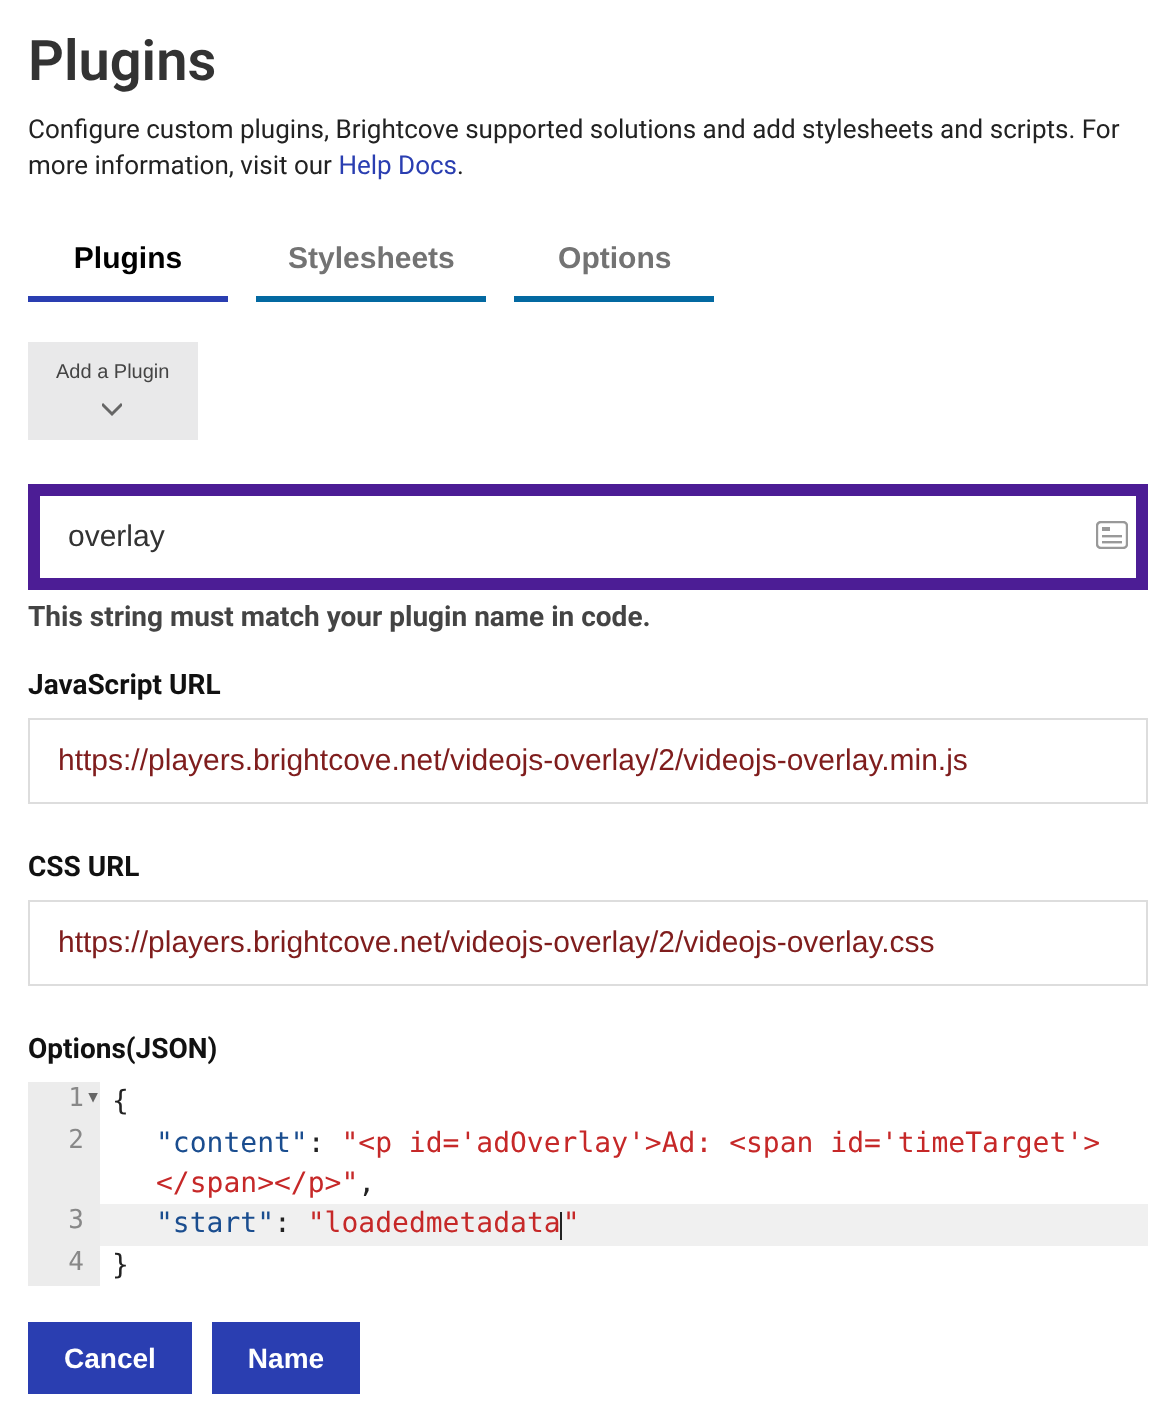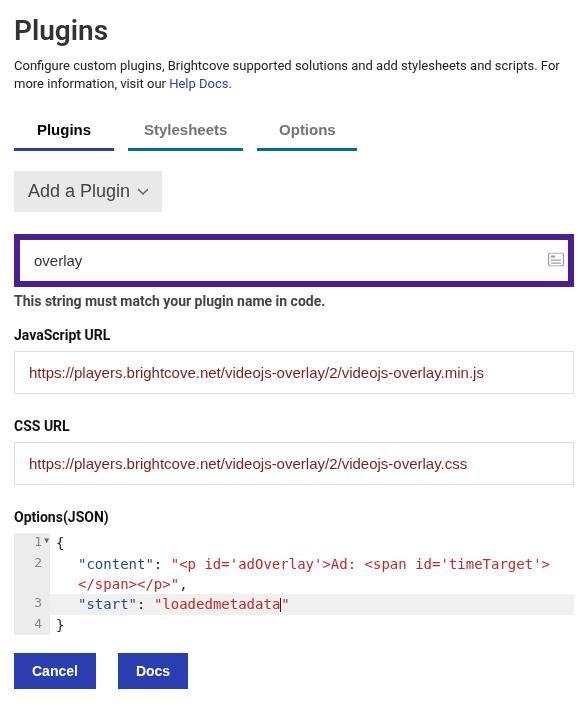--- a/index.html
+++ b/index.html
@@ -3,40 +3,40 @@
   <meta charset="utf-8">
   <style>
     * { box-sizing: border-box; margin: 0; padding: 0; }
     body { font-family: -apple-system, BlinkMacSystemFont, "Segoe UI", Roboto, Helvetica, Arial, sans-serif; background: #fff; color: #222; padding: 14px 14px 20px 14px; width: 588px; }
     h1 { font-size: 28px; font-weight: 600; color: #333; margin-bottom: 10px; }
     .subtitle { font-size: 13px; color: #222; line-height: 1.4; margin-bottom: 20px; }
     .subtitle a { color: #2a3eb1; text-decoration: none; }
     .tabs { display: flex; gap: 14px; margin-bottom: 20px; }
     .tab { padding: 8px 16px 10px 16px; font-size: 15px; font-weight: 600; color: #737373; cursor: pointer; border-bottom: 3px solid #0369a1; min-width: 100px; text-align: center; background: none; border-left: none; border-right: none; border-top: none; }
     .tab.active { border-bottom: 3px solid #2a3eb1; color: #000; font-weight: 700; }
-    .add-plugin-btn { display: inline-flex; align-items: center; gap: 8px; background: #e9e9ea; border: none; padding: 10px 14px; font-size: 18px; color: #444; cursor: pointer; margin-bottom: 22px; }
+    .add-plugin-btn { display: inline-flex; align-items: center; gap: 8px; background: #e9e9ea; border: none; padding: 10px 14px; font-size: 10px; color: #444; cursor: pointer; margin-bottom: 22px; flex-direction: column; }
     .add-plugin-btn .chev { width: 10px; height: 10px; }
     .field-label { font-size: 14px; font-weight: 700; color: #111; margin-bottom: 8px; display: block; }
     .field-input { width: 100%; border: 1px solid #ddd; padding: 12px 14px; font-size: 15px; color: #7f1d1d; margin-bottom: 6px; position: relative; }
     .input-wrapper { position: relative; margin-bottom: 6px; }
     .input-wrapper input { width: 100%; border: 6px solid #4c1d95; padding: 12px 40px 12px 14px; font-size: 15px; color: #333; }
     .input-icon { position: absolute; right: 10px; top: 50%; transform: translateY(-50%); color: #888; }
     .helper-text { font-size: 14px; color: #444; margin-bottom: 6px; font-weight: bold; }
     .field-block { margin-bottom: 18px; }
     .code-editor { border: none; width: 100%; font-family: Menlo, Consolas, monospace; font-size: 14px; line-height: 1.45; margin-top: 6px; margin-bottom: 18px; }
     .code-row { display: flex; }
     .gutter { width: 36px; text-align: right; padding-right: 8px; color: #888; background: #ececec; user-select: none; font-size: 13px; position: relative; }
     .gutter .fold { position: absolute; right: 1px; top: 2px; font-size: 8px; color: #666; }
     .code-cell { flex: 1; padding-left: 6px; white-space: pre-wrap; word-break: break-word; }
     .tok-key { color: #1a4d8f; }
     .tok-str { color: #c62828; }
     .tok-punc { color: #222; }
     .cursor-line { background: #f0f0f0; }
     .cursor-mark { border-right: 1px solid #222; display: inline-block; height: 1em; vertical-align: text-bottom; }
-    .buttons { display: flex; gap: 22px; }
+    .buttons { display: flex; gap: 10px; }
     .btn { background: #2a3eb1; color: #fff; border: none; padding: 10px 18px; font-size: 14px; font-weight: 600; cursor: pointer; }
   </style>
 </head>
 <body>
 
 
 
 <h1>Plugins</h1>
 
 <p class="subtitle">
@@ -98,17 +98,17 @@
     </div>
     <div class="code-row">
       <div class="gutter">4</div>
       <div class="code-cell"><span class="tok-punc">}</span></div>
     </div>
   </div>
 </div>
 
 <div class="buttons">
   <button class="btn">Cancel</button>
-  <button class="btn">Docs</button>
+  <button class="btn">Name</button>
 </div>
 
 
 
 
 </body></html>

